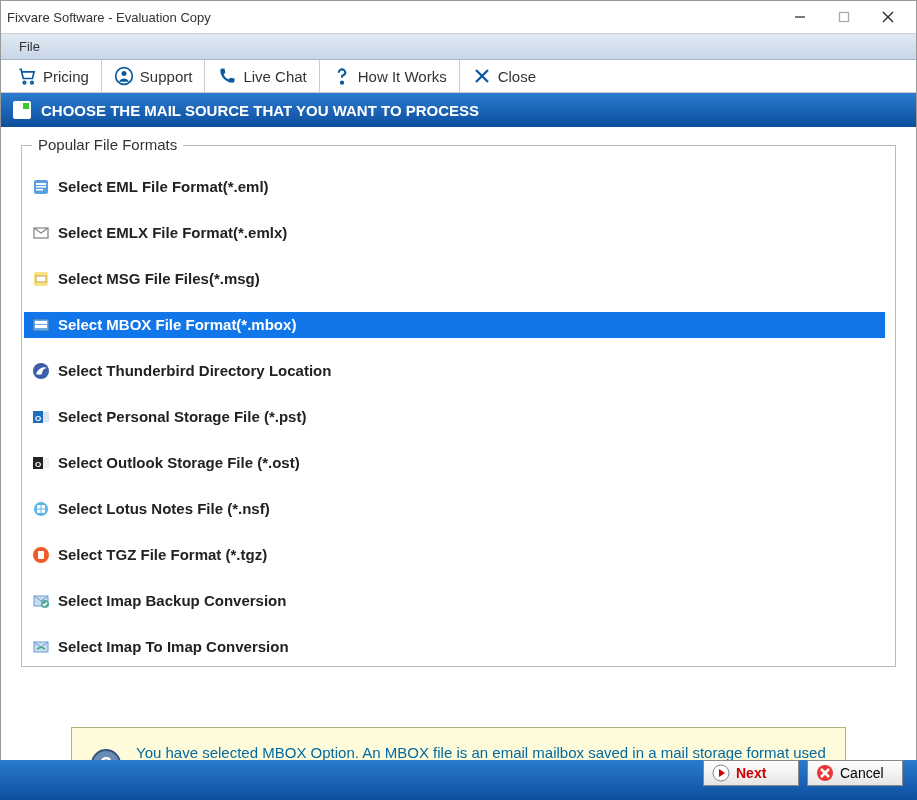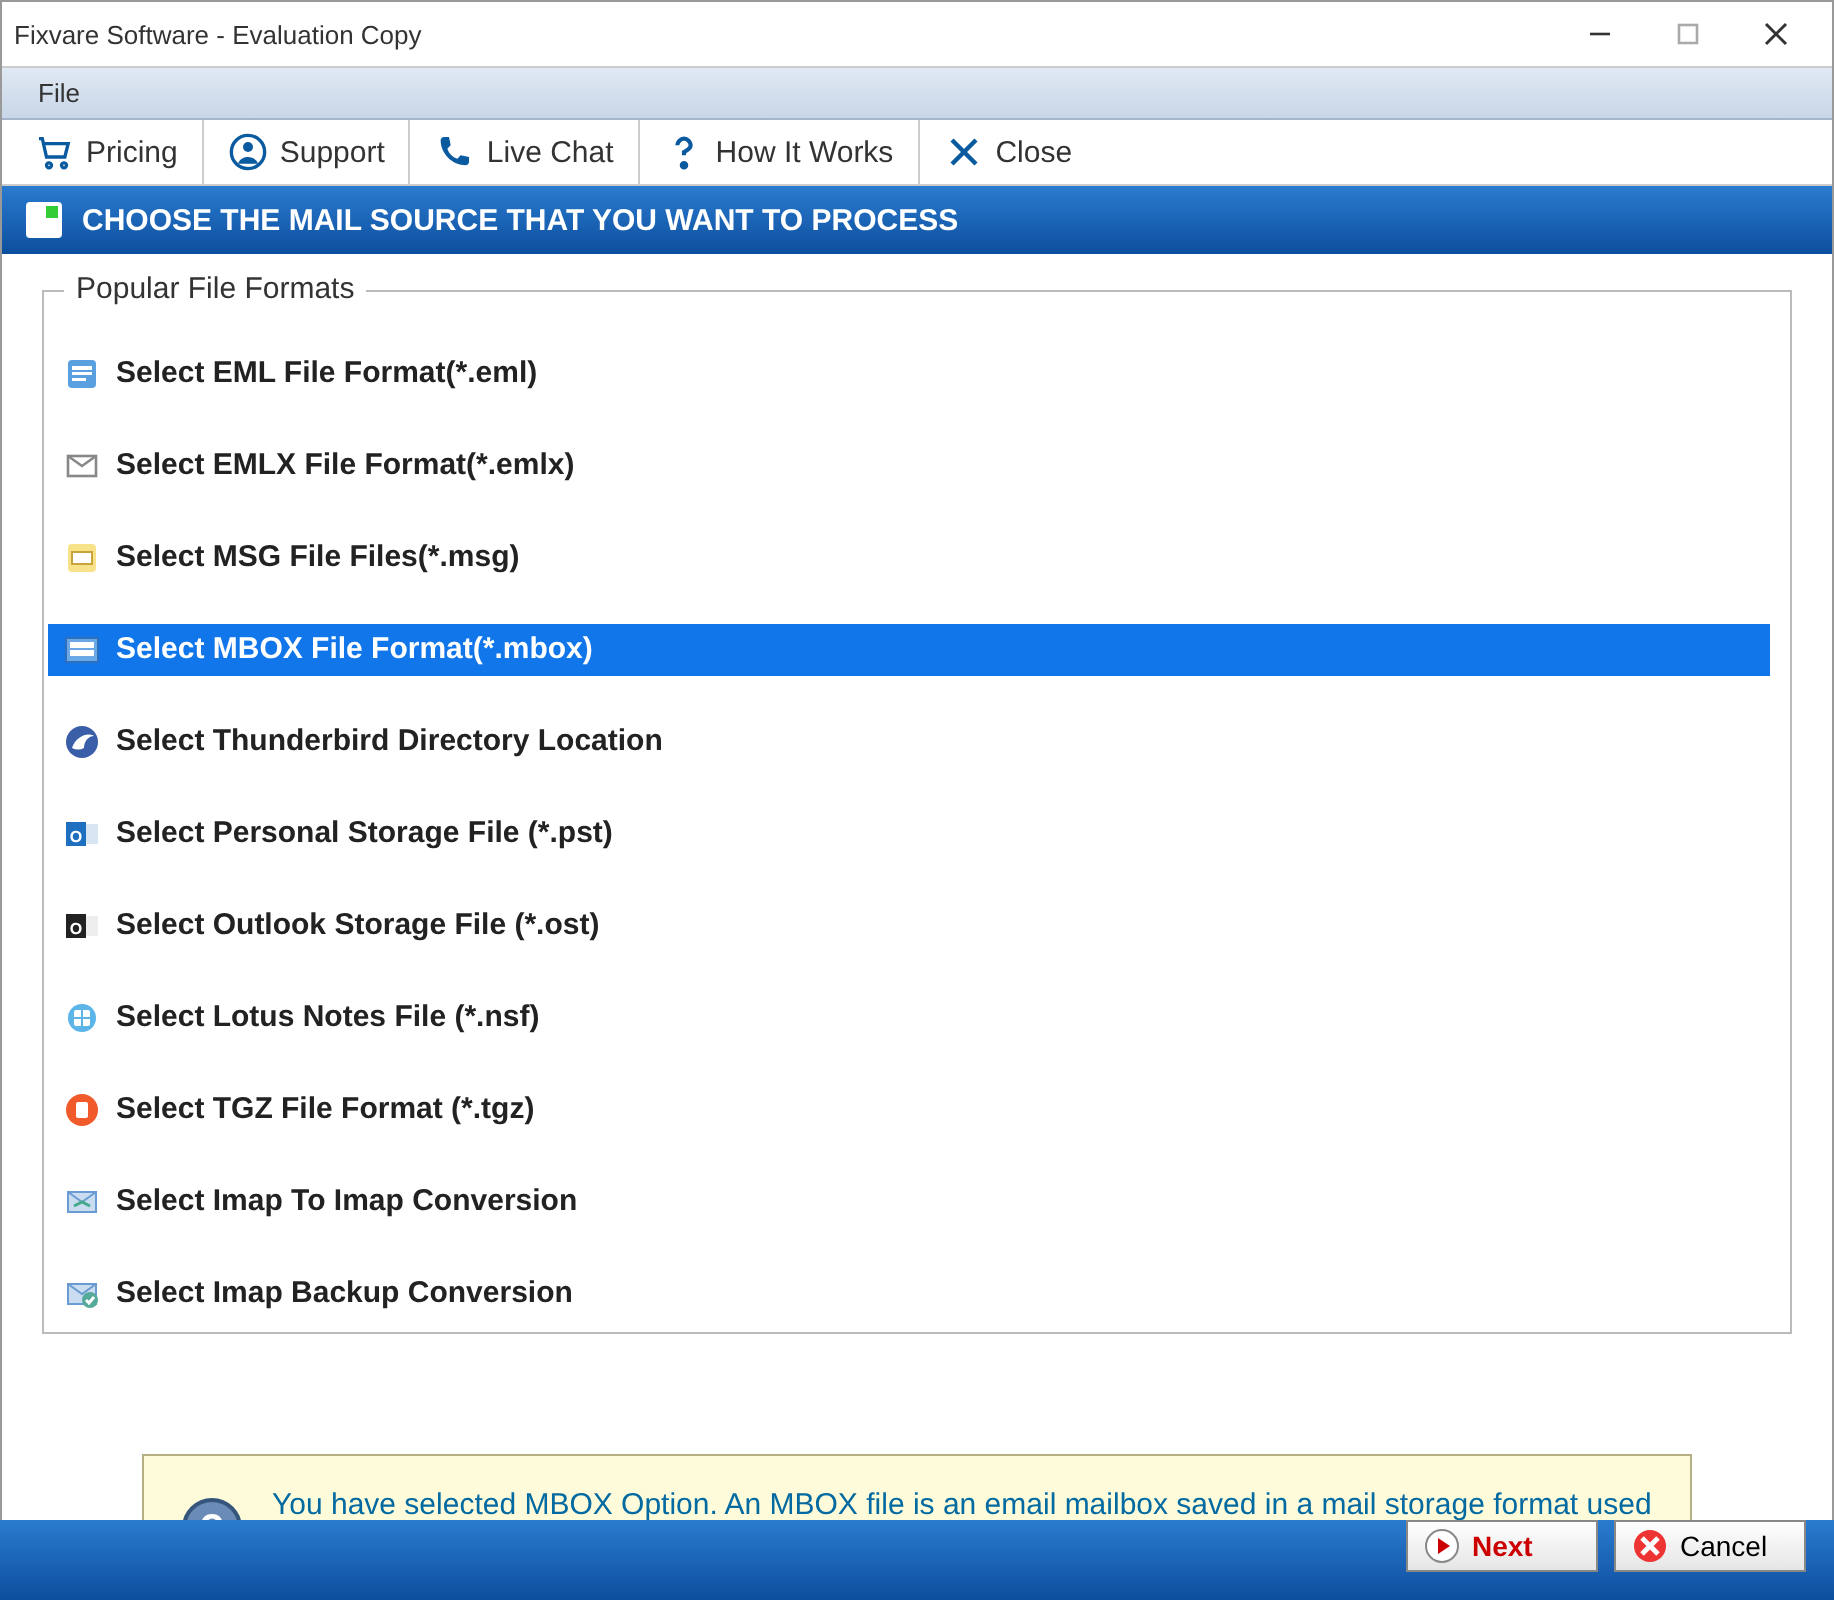--- a/index.html
+++ b/index.html
@@ -360,35 +360,35 @@
               <rect x="6" y="5" width="6" height="8" fill="#fff" rx="1"></rect>
             </svg>
           </span>
           <span>Select TGZ File Format (*.tgz)</span>
         </li>
         <li class="format-item">
           <span class="format-icon">
             <svg width="18" height="18" viewBox="0 0 18 18">
               <rect x="2" y="4" width="14" height="10" fill="#c9dcf0" stroke="#6a9bd2"></rect>
               <path d="M2 4l7 5 7-5" stroke="#6a9bd2" fill="none"></path>
-              <path d="M5 11l4-2 4 2" stroke="#4a8" fill="none" stroke-width="1.5"></path>
-            </svg>
-          </span>
-          <span>Select Imap To Imap Conversion</span>
+              <circle cx="13" cy="12" r="4" fill="#5a9"></circle>
+              <path d="M11 12l1.5 1.5L15 10.5" stroke="#fff" fill="none" stroke-width="1.5"></path>
+            </svg>
+          </span>
+          <span>Select Imap Backup Conversion</span>
         </li>
         <li class="format-item">
           <span class="format-icon">
             <svg width="18" height="18" viewBox="0 0 18 18">
               <rect x="2" y="4" width="14" height="10" fill="#c9dcf0" stroke="#6a9bd2"></rect>
               <path d="M2 4l7 5 7-5" stroke="#6a9bd2" fill="none"></path>
-              <circle cx="13" cy="12" r="4" fill="#5a9"></circle>
-              <path d="M11 12l1.5 1.5L15 10.5" stroke="#fff" fill="none" stroke-width="1.5"></path>
-            </svg>
-          </span>
-          <span>Select Imap Backup Conversion</span>
+              <path d="M5 11l4-2 4 2" stroke="#4a8" fill="none" stroke-width="1.5"></path>
+            </svg>
+          </span>
+          <span>Select Imap To Imap Conversion</span>
         </li>
       </ul>
   </div>
 
   <div class="info-box">
     <span class="info-icon">
       <svg width="32" height="32" viewBox="0 0 32 32">
           <circle cx="16" cy="16" r="14" fill="#6a8bb5" stroke="#35557d" stroke-width="2"></circle>
           <text x="16" y="23" font-size="20" font-weight="bold" text-anchor="middle" fill="#fff">?</text>
         </svg>

